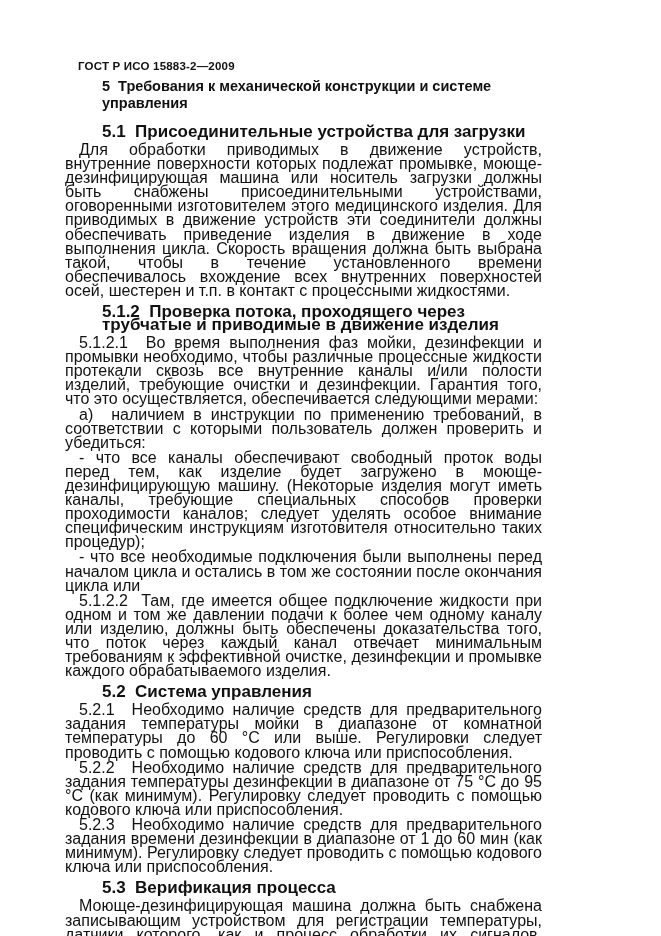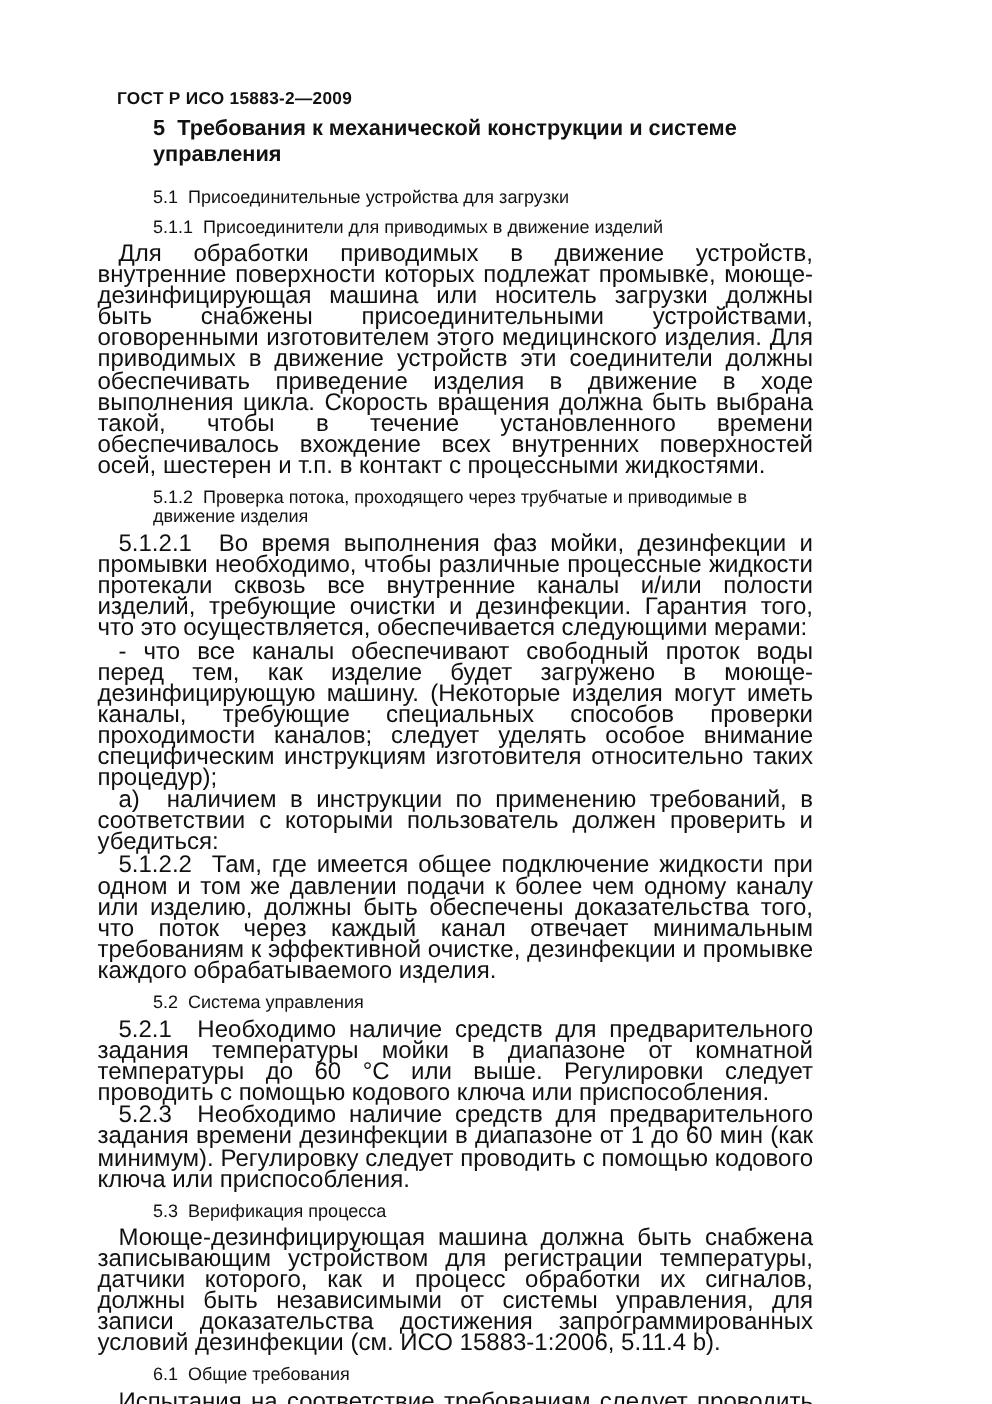--- a/index.html
+++ b/index.html
@@ -27,23 +27,23 @@
   .h1 {
     font-size: 14.5px;
     line-height: 17px;
     font-weight: bold;
     margin: 2px 0 13px 38px;
   }
   .h1.spaced-top {
     margin-top: 24px;
   }
   .h2 {
-    font-size: 12px;
+    font-size: 17px;
     line-height: 13px;
-    font-weight: normal;
+    font-weight: bold;
     margin: 7px 0 5px 38px;
   }
   p.body {
     font-size: 16px;
     line-height: 14.1px;
     text-align: justify;
     text-indent: 14px;
     margin: 1px;
   }
 </style>
@@ -51,40 +51,41 @@
 <body>
 
 <div class="page">
 
   <div class="doc-code">ГОСТ Р ИСО 15883-2—2009</div>
 
   <div class="h1">5&nbsp; Требования к механической конструкции и системе управления</div>
 
   <div class="h2">5.1&nbsp; Присоединительные устройства для загрузки</div>
 
-  <div class="h2">5.1.1&nbsp; Присоединители для приводимых в движение изделий</div>
 
   <p class="body">Для обработки приводимых в движение устройств, внутренние поверхности которых подлежат промывке, моюще-дезинфицирующая машина или носитель загрузки должны быть снабжены присоединительными устройствами, оговоренными изготовителем этого медицинского изделия. Для приводимых в движение устройств эти соединители должны обеспечивать приведение изделия в движение в ходе выполнения цикла. Скорость вращения должна быть выбрана такой, чтобы в течение установленного времени обеспечивалось вхождение всех внутренних поверхностей осей, шестерен и т.п. в контакт с процессными жидкостями.</p>
 
   <div class="h2">5.1.2&nbsp; Проверка потока, проходящего через трубчатые и приводимые в движение изделия</div>
 
   <p class="body">5.1.2.1&nbsp; Во время выполнения фаз мойки, дезинфекции и промывки необходимо, чтобы различные процессные жидкости протекали сквозь все внутренние каналы и/или полости изделий, требующие очистки и дезинфекции. Гарантия того, что это осуществляется, обеспечивается следующими мерами:</p>
 
+  <p class="body">a)&nbsp; наличием в инструкции по применению требований, в соответствии с которыми пользователь должен проверить и убедиться:</p>
+
   <p class="body">- что все каналы обеспечивают свободный проток воды перед тем, как изделие будет загружено в моюще-дезинфицирующую машину. (Некоторые изделия могут иметь каналы, требующие специальных способов проверки проходимости каналов; следует уделять особое внимание специфическим инструкциям изготовителя относительно таких процедур);</p>
 
-  <p class="body">a)&nbsp; наличием в инструкции по применению требований, в соответствии с которыми пользователь должен проверить и убедиться:</p>
-
+  <p class="body">- что все необходимые подключения были выполнены перед началом цикла и остались в том же состоянии после окончания цикла или</p>
 
 
   <p class="body">5.1.2.2&nbsp; Там, где имеется общее подключение жидкости при одном и том же давлении подачи к более чем одному каналу или изделию, должны быть обеспечены доказательства того, что поток через каждый канал отвечает минимальным требованиям к эффективной очистке, дезинфекции и промывке каждого обрабатываемого изделия.</p>
 
   <div class="h2">5.2&nbsp; Система управления</div>
 
   <p class="body">5.2.1&nbsp; Необходимо наличие средств для предварительного задания температуры мойки в диапазоне от комнатной температуры до 60 °С или выше. Регулировки следует проводить с помощью кодового ключа или приспособления.</p>
 
+  <p class="body">5.2.2&nbsp; Необходимо наличие средств для предварительного задания температуры дезинфекции в диапазоне от 75 °С до 95 °С (как минимум). Регулировку следует проводить с помощью кодового ключа или приспособления.</p>
 
   <p class="body">5.2.3&nbsp; Необходимо наличие средств для предварительного задания времени дезинфекции в диапазоне от 1 до 60 мин (как минимум). Регулировку следует проводить с помощью кодового ключа или приспособления.</p>
 
 
   <div class="h2">5.3&nbsp; Верификация процесса</div>
 
   <p class="body">Моюще-дезинфицирующая машина должна быть снабжена записывающим устройством для регистрации температуры, датчики которого, как и процесс обработки их сигналов, должны быть независимыми от системы управления, для записи доказательства достижения запрограммированных условий дезинфекции (см. ИСО 15883-1:2006, 5.11.4 b).</p>
 
 
   <div class="h2">6.1&nbsp; Общие требования</div>

